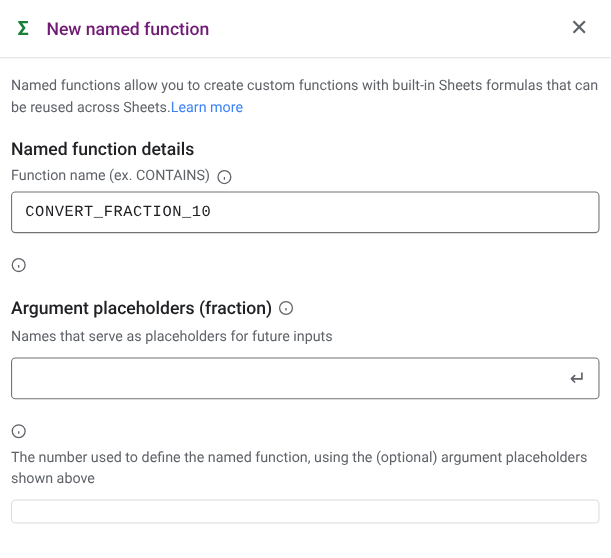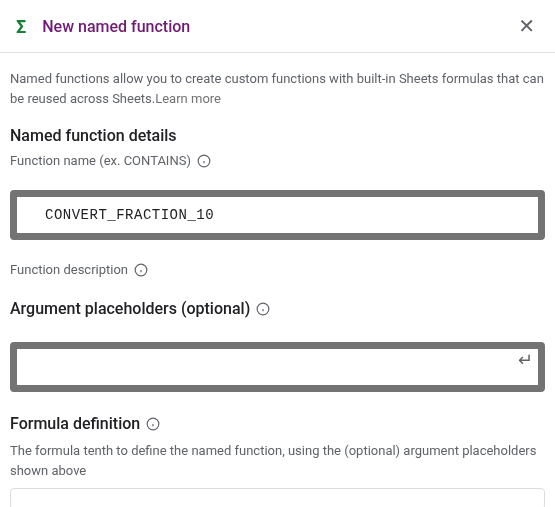--- a/index.html
+++ b/index.html
@@ -43,21 +43,21 @@
     .body {
       padding: 16px 10px;
     }
     .intro {
       font-size: 13px;
       color: #5f6368;
       line-height: 1.5;
       margin-bottom: 18px;
     }
     .learn-more {
-      color: #737373;
+      color: #3b82f6;
       text-decoration: none;
       cursor: pointer;
       text-align: center;
     }
     .section-title {
       font-size: 16px;
       font-weight: 500;
       color: #202124;
       margin-bottom: 8px;
       display: flex;
@@ -79,28 +79,27 @@
       width: 14px;
       height: 14px;
       color: #5f6368;
     }
     .info-icon svg {
       width: 14px;
       height: 14px;
     }
     .text-input {
       width: 100%;
-      padding: 10px 28px;
-      border: 7px solid #737373;
+      padding: 10px 12px;
+      border: 1px solid #737373;
       border-radius: 4px;
       font-size: 14px;
       color: #202124;
       font-family: inherit;
       outline: none;
-      margin-top: 16px;
     }
     .text-input.mono {
       font-family: "Courier New", Consolas, monospace;
       letter-spacing: 0.5px;
     }
     .field-group {
       margin-bottom: 22px;
     }
     .helper-text {
       font-size: 13px;
@@ -158,58 +157,57 @@
             <line x1="12" y1="16" x2="12" y2="12"></line>
             <line x1="12" y1="8" x2="12.01" y2="8"></line>
           </svg>
       </span>
     </div>
     <input type="text" class="text-input mono" value="CONVERT_FRACTION_10" style="">
   </div>
 
   <div class="field-group">
     <div class="field-label">
-      <span>Function description</span>
       <span class="info-icon">
         <svg viewBox="0 0 24 24" fill="none" stroke="currentColor" stroke-width="2">
             <circle cx="12" cy="12" r="10"></circle>
             <line x1="12" y1="16" x2="12" y2="12"></line>
             <line x1="12" y1="8" x2="12.01" y2="8"></line>
           </svg>
       </span>
     </div>
   </div>
 
   <div class="field-group">
     <div class="section-title">
-      <span>Argument placeholders (optional)</span>
-      <span class="info-icon">
-        <svg viewBox="0 0 24 24" fill="none" stroke="currentColor" stroke-width="2">
-            <circle cx="12" cy="12" r="10"></circle>
-            <line x1="12" y1="16" x2="12" y2="12"></line>
-            <line x1="12" y1="8" x2="12.01" y2="8"></line>
-          </svg>
-      </span>
-    </div>
+      <span>Argument placeholders (fraction)</span>
+      <span class="info-icon">
+        <svg viewBox="0 0 24 24" fill="none" stroke="currentColor" stroke-width="2">
+            <circle cx="12" cy="12" r="10"></circle>
+            <line x1="12" y1="16" x2="12" y2="12"></line>
+            <line x1="12" y1="8" x2="12.01" y2="8"></line>
+          </svg>
+      </span>
+    </div>
+    <div class="helper-text">Names that serve as placeholders for future inputs</div>
     <div class="input-with-enter">
       <input type="text" class="text-input" value="" style="">
       <span class="enter-icon">↵</span>
     </div>
   </div>
 
   <div class="field-group">
     <div class="section-title">
-      <span>Formula definition</span>
-      <span class="info-icon">
-        <svg viewBox="0 0 24 24" fill="none" stroke="currentColor" stroke-width="2">
-            <circle cx="12" cy="12" r="10"></circle>
-            <line x1="12" y1="16" x2="12" y2="12"></line>
-            <line x1="12" y1="8" x2="12.01" y2="8"></line>
-          </svg>
-      </span>
-    </div>
-    <div class="helper-text">The formula tenth to define the named function, using the (optional) argument placeholders shown above</div>
+      <span class="info-icon">
+        <svg viewBox="0 0 24 24" fill="none" stroke="currentColor" stroke-width="2">
+            <circle cx="12" cy="12" r="10"></circle>
+            <line x1="12" y1="16" x2="12" y2="12"></line>
+            <line x1="12" y1="8" x2="12.01" y2="8"></line>
+          </svg>
+      </span>
+    </div>
+    <div class="helper-text">The number used to define the named function, using the (optional) argument placeholders shown above</div>
     <div class="formula-input">
       
     </div>
   </div>
 
 </div>
 
 </body></html>

